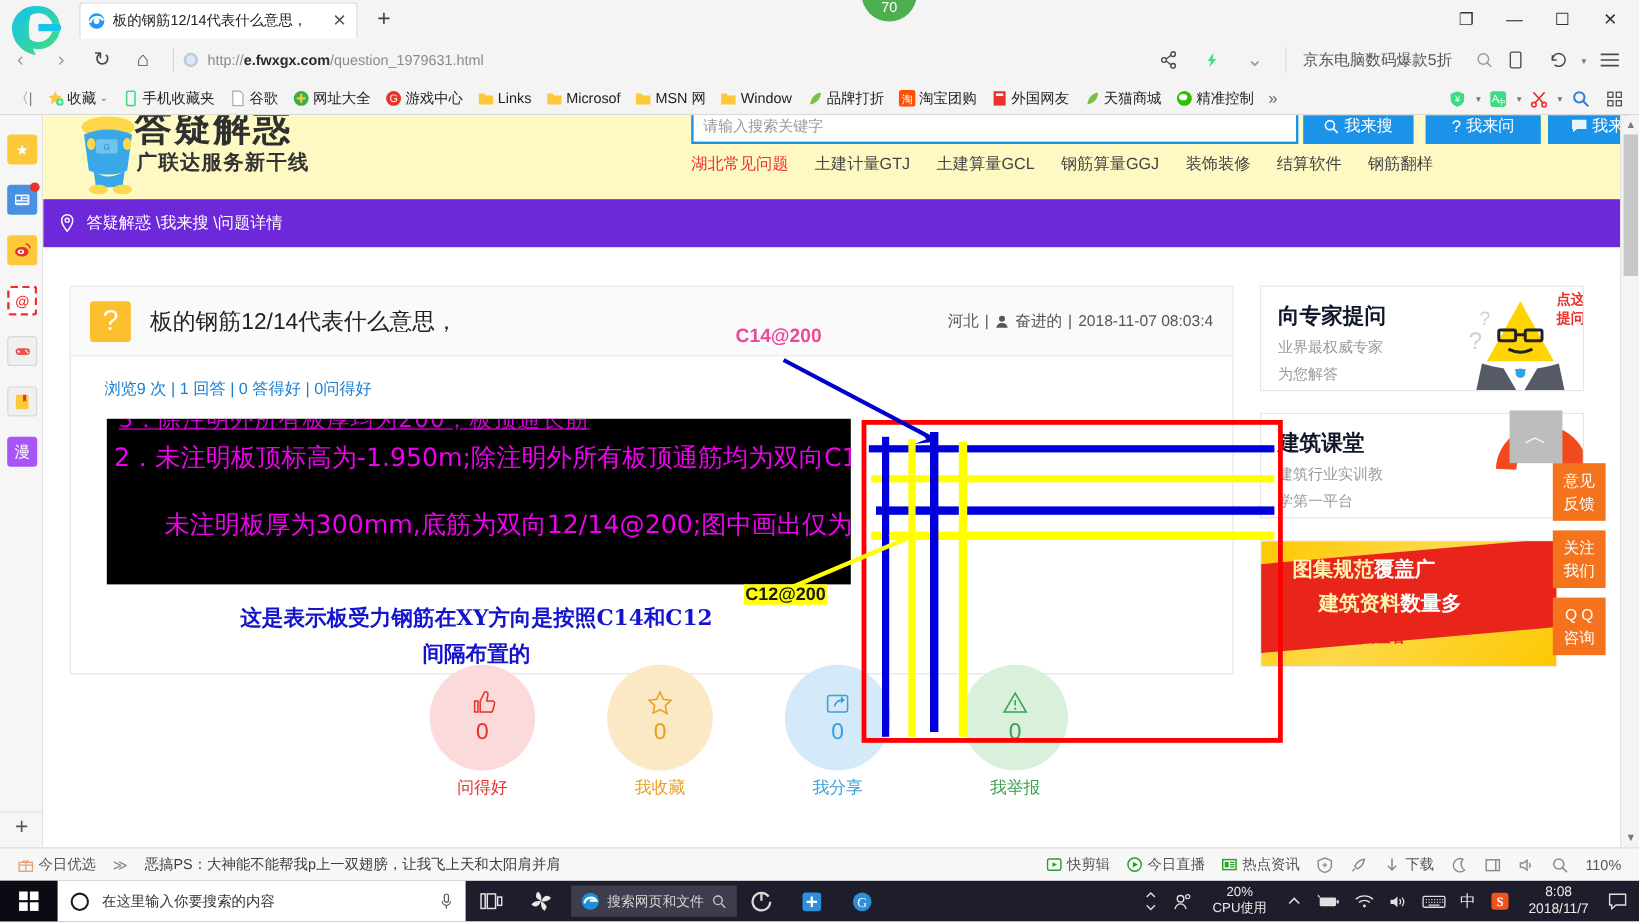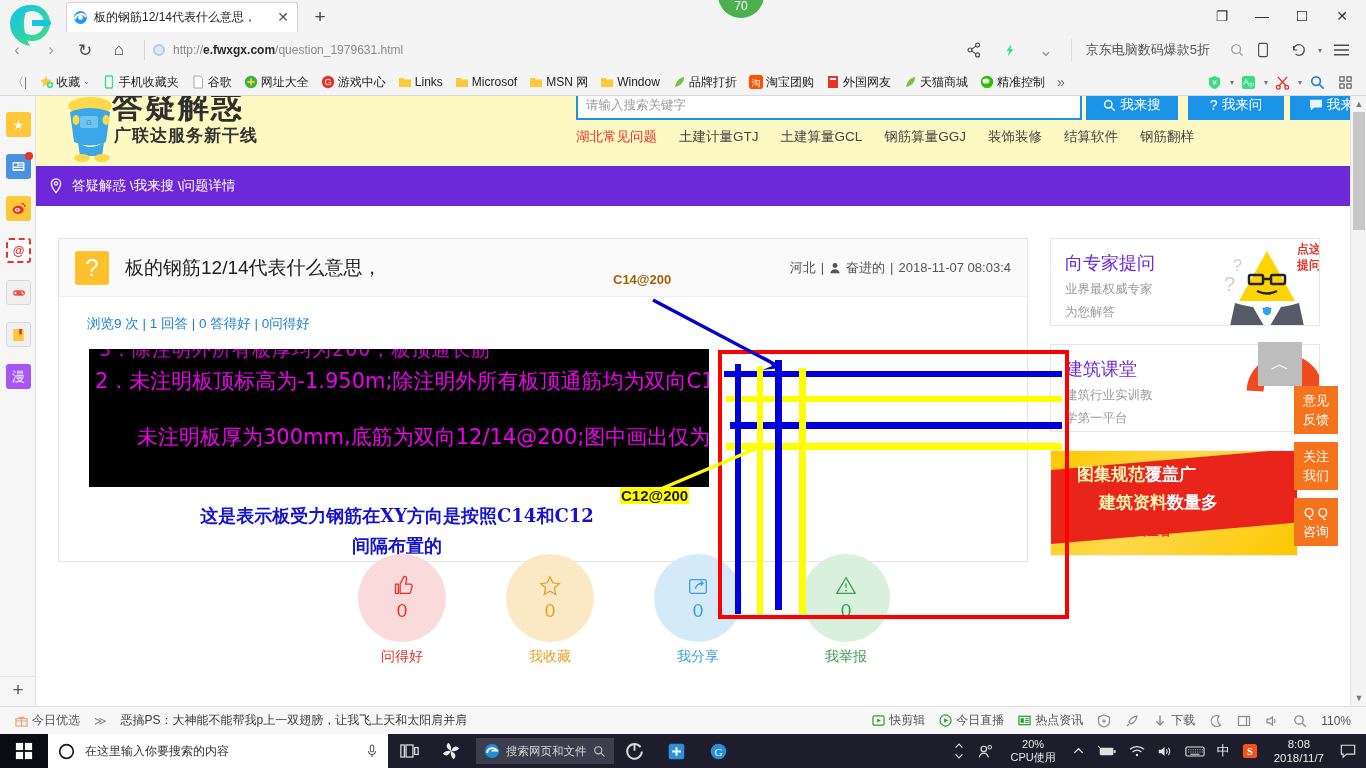--- a/index.html
+++ b/index.html
@@ -176,21 +176,21 @@
     padding:18px 0 10px 28px; font-size:13.5px; color:#1a7fd4;
   }
   .ans-img {
     position:relative; margin:6px 0 0 2px; width:620px; height:138px;
     background:#000; overflow:hidden;
   }
   .cad-line {
     position:absolute; color:#ee00ee; white-space:nowrap;
     font-family:"DejaVu Sans","Liberation Sans",sans-serif;
   }
-  .cad-top { left:10px; top:-12px; font-size:19px; letter-spacing:1px; opacity:.9;}
+  .cad-top { left:10px; top:-12px; font-size:19px; letter-spacing:1px; opacity:.9;text-decoration:underline;}
   .cad-l1 { left:6px; top:18px; font-size:21px; }
   .cad-l2 { left:48px; top:74px; font-size:21px; }
   .blue-note {
     margin-top:14px; text-align:center; width:620px;
     color:#1414cf; font-size:18px; font-weight:700; line-height:30px;
     font-family:"DejaVu Serif","Liberation Serif",serif;
   }
   .actions {
     position:absolute; left:300px; top:316px; display:flex; gap:60px;
   }
@@ -202,21 +202,21 @@
   }
   .act-num { font-size:19px; }
   .act-label { margin-top:6px; font-size:14px; }
 
   
   .side-col { width:270px; position:relative; }
   .side-card {
     position:relative; border:1px solid #e6e6e6; background:#fff; height:88px;
     padding:12px 14px; overflow:hidden; margin-bottom:18px;
   }
-  .side-card h4 { font-size:18px; color:#6d28d9; font-weight:400; }
+  .side-card h4 { font-size:18px; color:#0f172a; font-weight:700; }
   .side-card p { font-size:12.5px; color:#9b9b9b; line-height:18px; margin-top:5px; }
   .sc-mascot { position:absolute; right:4px; bottom:-6px; width:96px; height:84px; }
   .sc-bubble {
     position:absolute; right:-2px; top:2px; color:#e8322a; font-size:12px;
     line-height:16px; text-align:center; font-weight:700;
   }
   .ad-banner {
     position:relative; width:248px; height:106px; overflow:hidden;
     background:linear-gradient(135deg,#fdc800 0%,#fdd94a 45%,#fdc800 100%);
     border:1px solid #eee;
@@ -247,21 +247,21 @@
     position:absolute; right:0; top:96px; width:16px; height:610px;
     background:#f4f4f4; border-left:1px solid #e2e2e2;
   }
   .vs-arrow { position:absolute; left:0; width:16px; height:16px; color:#7a7a7a;
               font-size:9px; display:flex; align-items:center; justify-content:center; cursor:pointer;}
   .vs-thumb { position:absolute; left:2px; top:16px; width:12px; height:118px; background:#c7c7c7; cursor:pointer;}
 
   
   .anno { position:absolute; left:0; top:0; width:1366px; height:768px; pointer-events:none; }
   .anno-label {
-    position:absolute; color:#a16207; font-weight:700; font-size:13px; white-space:nowrap;
+    position:absolute; color:#ec4899; font-weight:700; font-size:16px; white-space:nowrap;
   }
   .anno-label.yellow {
     color:#1a1a1a; background:#ffff00; font-size:15px; padding:0 1px;
   }
 
   
   .statusbar {
     position:absolute; left:0; top:706px; width:1366px; height:28px;
     background:#f7f7f7; border-top:1px solid #dedede;
     display:flex; align-items:center; font-size:12px; color:#555; padding:0 8px;

